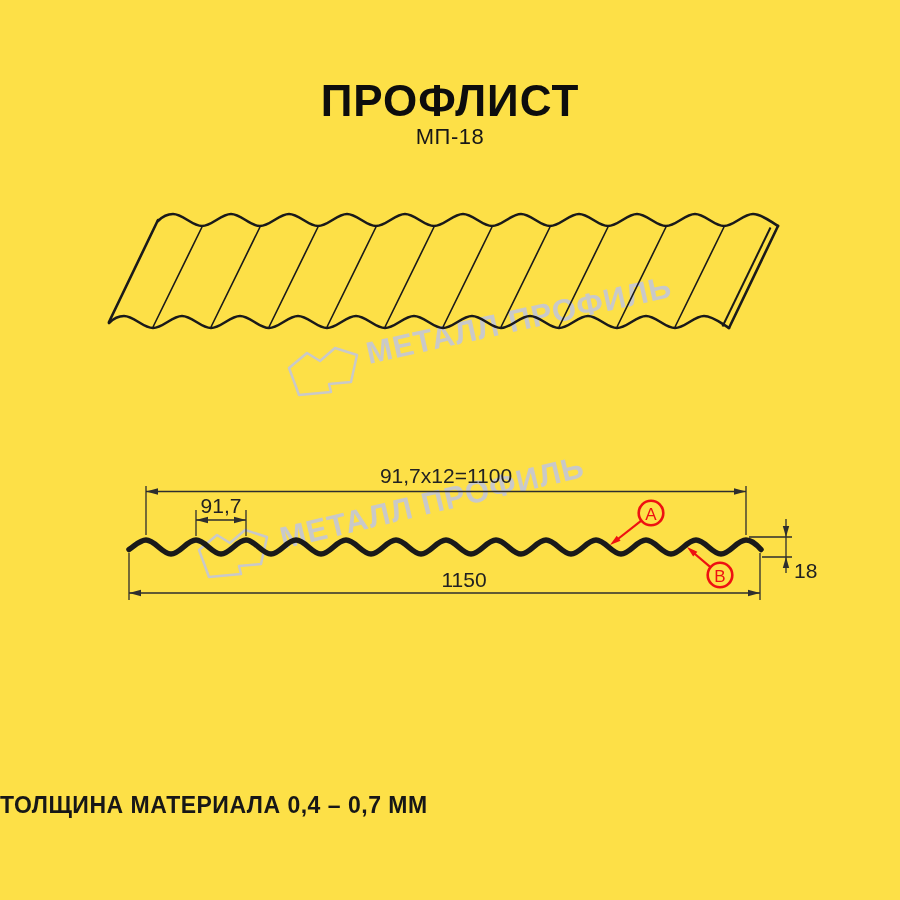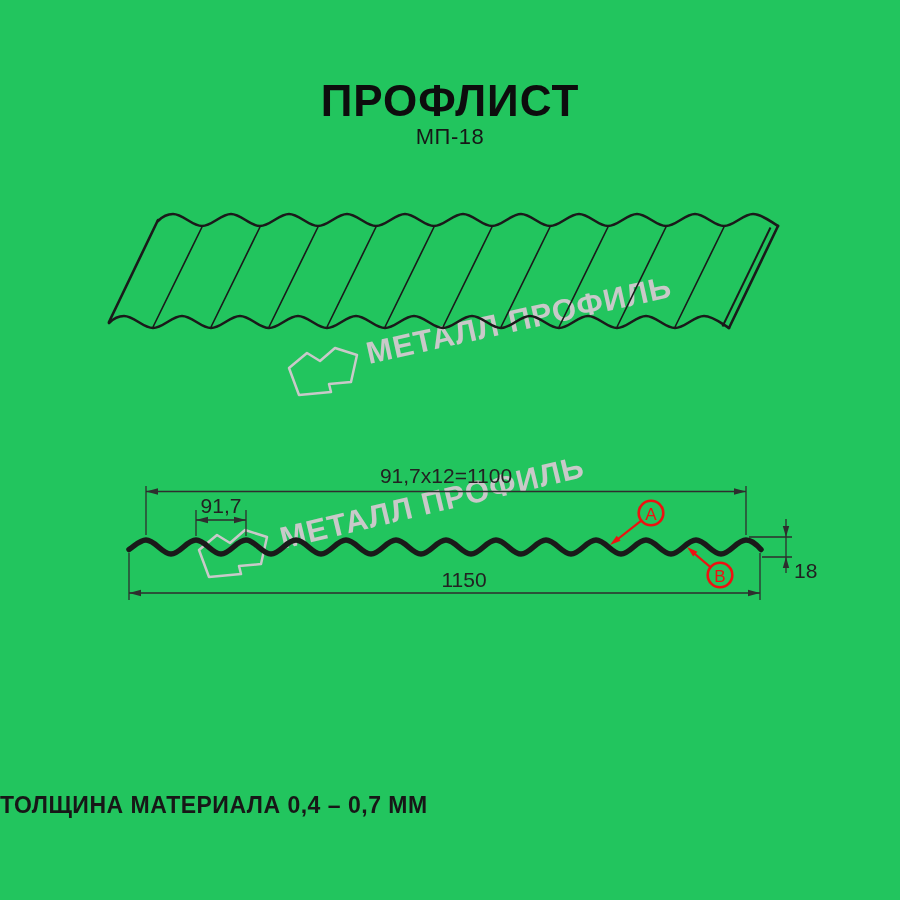--- a/index.html
+++ b/index.html
@@ -1,19 +1,19 @@
 <!DOCTYPE html>
 <html style="--c-line: #1a1a1a; --c-dim: #2e2e2e; --c-red: #ee1111; --c-watermark: #c9c9c9; --c-text: #111111;"><head>
 <meta charset="utf-8">
 <style>
   :root{
     --c-line:#1a1a1a; --c-dim:#2e2e2e; --c-red:#ee1111; --c-watermark:#c9c9c9; --c-text:#111111;
   }
   html,body{margin:0;padding:0;background:#fff;}
-  #page{position:relative;width:900px;height:900px;background:#22c55e;overflow:hidden;
+  #page{position:relative;width:900px;height:900px;background:#fde047;overflow:hidden;
         font-family:"Liberation Sans", sans-serif;color:var(--c-text);}
   .title{position:absolute;left:0;top:76px;width:900px;text-align:center;
          font-size:44px;font-weight:900;letter-spacing:1px;color:#0d0d0d;}
   .subtitle{position:absolute;left:0;top:124px;width:900px;text-align:center;
             font-size:22px;font-weight:500;letter-spacing:0.5px;color:#171717;}
   .footer{position:absolute;left:0;top:792px;width:900px;text-align:left;
           font-size:23px;font-weight:600;letter-spacing:0.5px;color:#171717;}
   svg{position:absolute;left:0;top:0;}
   .wm-logo{fill:none;stroke:var(--c-watermark);stroke-width:2.5;stroke-linejoin:round;}
   .wm-text{fill:var(--c-watermark);font-family:"Liberation Sans",sans-serif;

